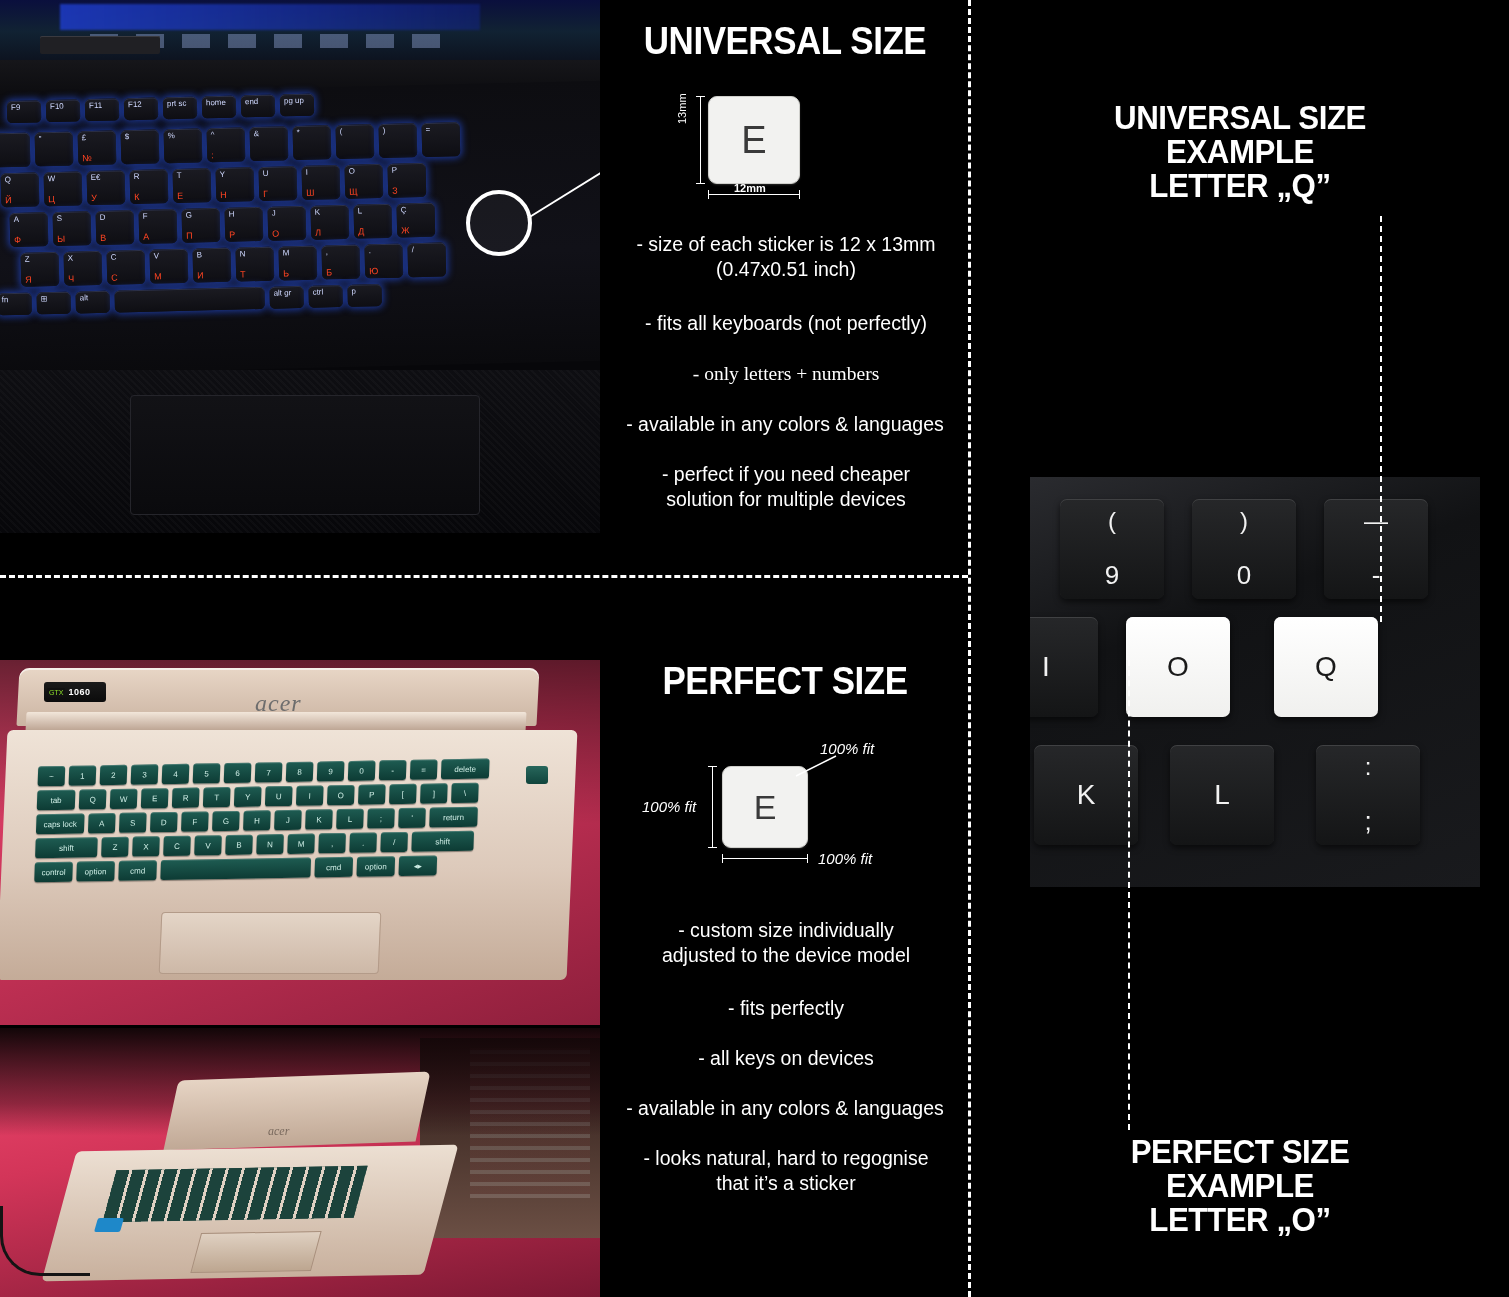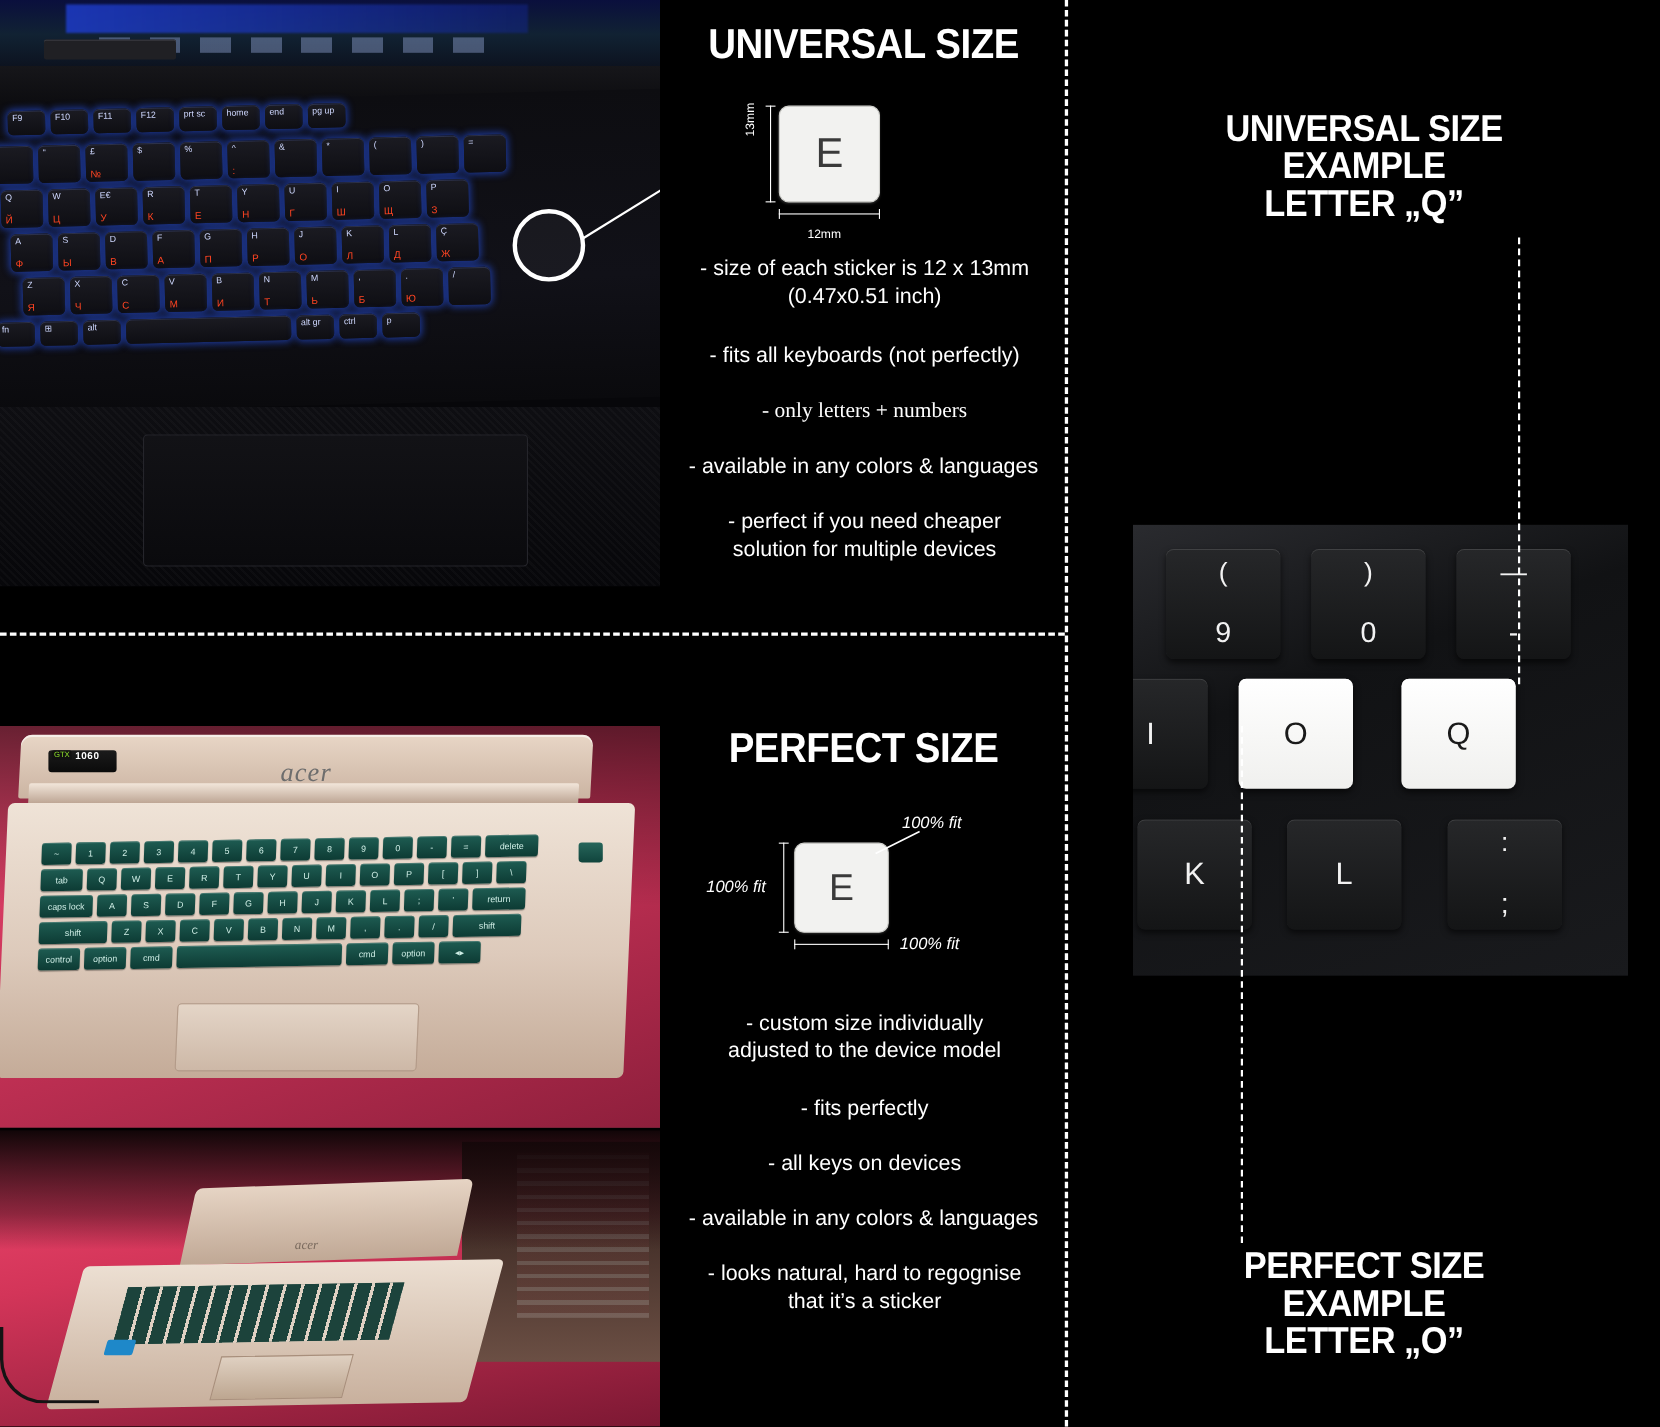--- a/index.html
+++ b/index.html
@@ -139,21 +139,21 @@
     box-shadow: inset 0 2px 0 rgba(255,255,255,.6);
   }
   .ac-screen-edge{
     position:absolute; left: 26px; top: 52px; width: 500px; height: 20px;
     background: linear-gradient(180deg,#f2e6da,#b89f8d);
     transform: skewX(-3deg); border-radius:2px;
   }
   .ac-badge{
     position:absolute; left: 44px; top: 22px; width: 62px; height: 20px;
     background: linear-gradient(180deg,#1b1b1b,#0b0b0b);
-    border-radius:3px; display:flex; align-items:flex-start; gap:3px;
+    border-radius:3px; display:flex; align-items:center; gap:3px;
     padding: 0 3px;
   }
   .ac-badge em{
     font-style:normal; font-size:7px; color:#8de02a; background:#111; padding:1px 2px; border-radius:2px;
     font-family:"Liberation Sans", sans-serif;
   }
   .ac-badge span{ font-size:9px; color:#fff; font-weight:700; letter-spacing:.5px;}
   .ac-brand{
     position:absolute; left: 255px; top: 30px; font-size: 24px; color:#6d6d6d;
     font-family:"Liberation Serif", serif; font-style: italic; letter-spacing: 1px;
@@ -639,21 +639,21 @@
       </div>
 
       <div class="dim-line abs" style="left:22px; top:0; width:1px; height:88px;"></div>
       <div class="dim-line abs" style="left:18px; top:0; width:9px; height:1px;"></div>
       <div class="dim-line abs" style="left:18px; top:87px; width:9px; height:1px;"></div>
       <div class="dim-label abs" style="left:-2px; top:28px; transform:rotate(-90deg); transform-origin:left top;">13mm</div>
 
       <div class="dim-line abs" style="left:30px; top:98px; width:92px; height:1px;"></div>
       <div class="dim-line abs" style="left:30px; top:94px; width:1px; height:9px;"></div>
       <div class="dim-line abs" style="left:121px; top:94px; width:1px; height:9px;"></div>
-      <div class="dim-label abs" style="left:56px; top:111px;">12mm</div>
+      <div class="dim-label abs" style="left:56px; top:86px;font-weight:bold;">12mm</div>
     </div>
 
     <div class="bullet abs" style="left:6px; top:232px; width:360px; white-space:pre-line;">- size of  each sticker is 12 x 13mm
 (0.47x0.51 inch)</div>
     <div class="bullet abs" style="left:6px; top:311px; width:360px; white-space:pre-line;">- fits all keyboards (not perfectly)</div>
     <div class="bullet abs" style="left:6px; top:362px; width:360px; white-space:pre-line;font-family:Liberation Serif, serif;">- only letters + numbers</div>
     <div class="bullet abs" style="left:2px; top:412px; width:366px; white-space:pre-line;">- available in any colors &amp; languages</div>
     <div class="bullet abs" style="left:6px; top:462px; width:360px; white-space:pre-line;">- perfect if you need cheaper
 solution for multiple devices</div>
 

